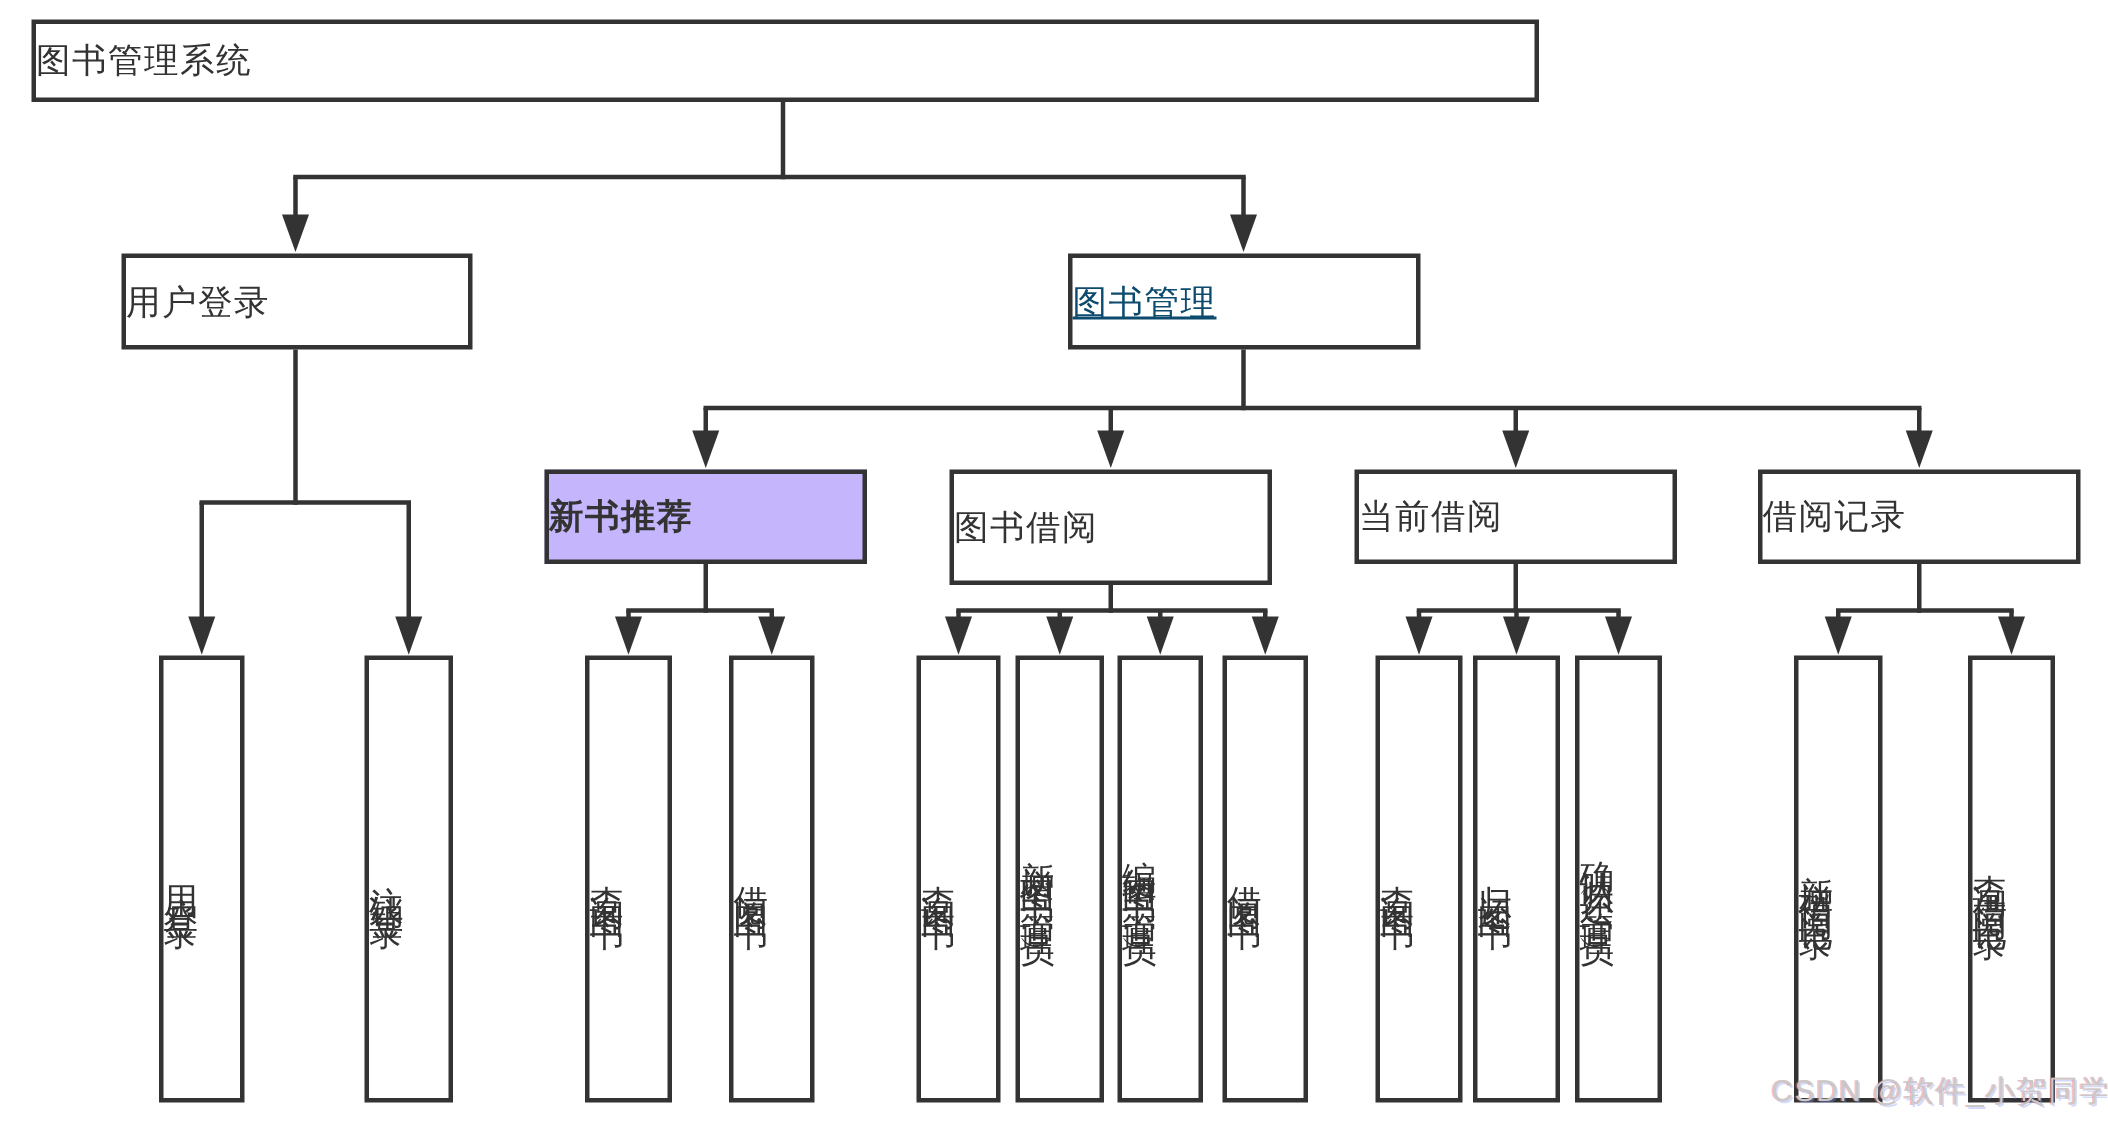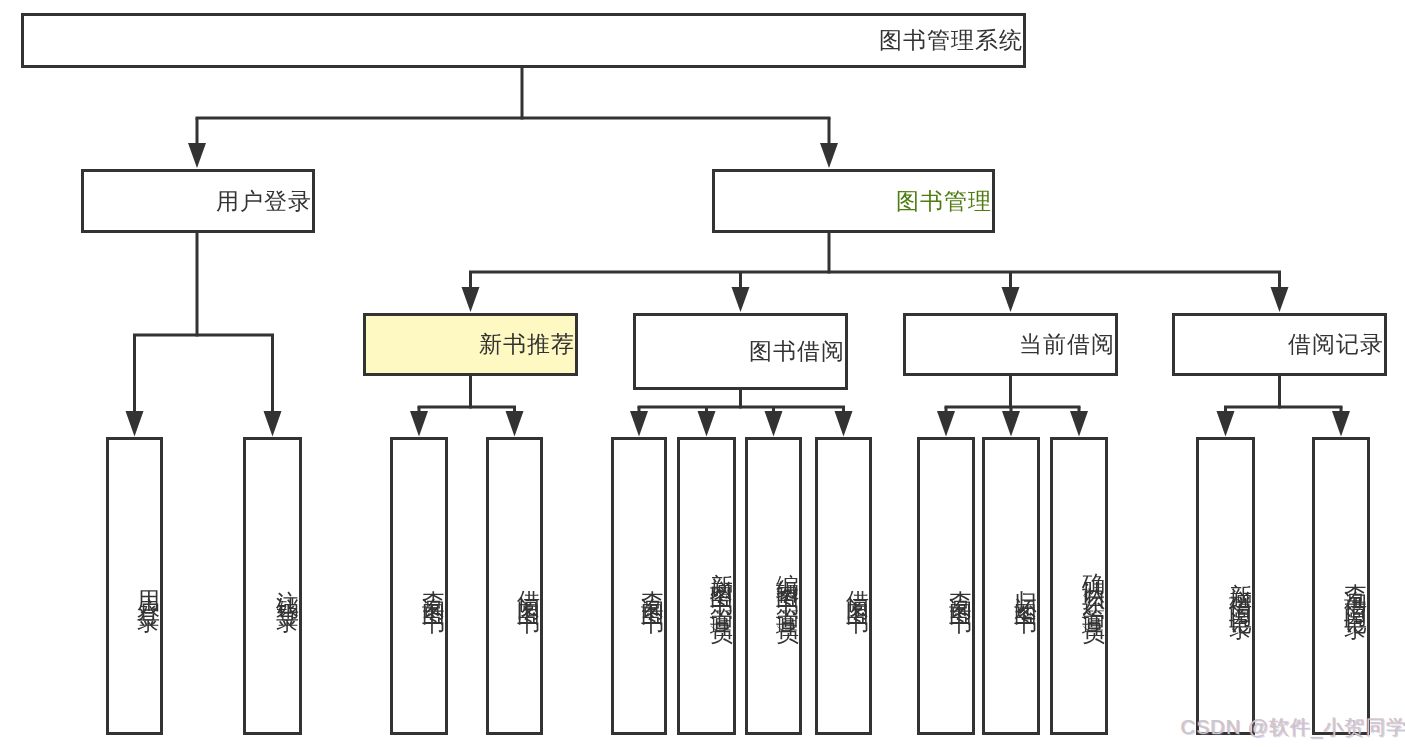--- a/index.html
+++ b/index.html
@@ -19,21 +19,21 @@
   }
   svg.connectors line { stroke: #333333; stroke-width: 3; }
   svg.connectors polygon { fill: #333333; }
   .node {
     position: absolute;
     box-sizing: border-box;
     background: #ffffff;
     border: 3px solid #a3a3a3;
     display: flex;
     align-items: center;
-    justify-content: flex-end;
+    justify-content: flex-start;
     z-index: 2;
     color: #333333;
   }
   .node.h span {
     font-size: 23px;
     letter-spacing: 1px;
     white-space: nowrap;
   }
   .node.v span {
     writing-mode: vertical-rl;
@@ -121,25 +121,25 @@
     <polygon points="1332,411 1350,411 1341,436.5" fill="#333333"></polygon>
   </svg>
 
   <div class="node h" style="left: 21px; top: 13px; width: 1005px; height: 55px; border-color: rgb(51, 51, 51); background: rgb(255, 255, 255); color: rgb(51, 51, 51);">
     <span>图书管理系统</span>
   </div>
 
   <div class="node h" style="left: 81px; top: 169px; width: 234px; height: 64px; border-color: rgb(51, 51, 51); background: rgb(255, 255, 255); color: rgb(51, 51, 51);">
     <span>用户登录</span>
   </div>
-  <div class="node h" style="left: 712px; top: 169px; width: 283px; height: 64px; border-color: rgb(51, 51, 51); background: rgb(255, 255, 255); color: #4d7c0f;">
+  <div class="node h" style="left: 712px; top: 169px; width: 235px; height: 64px; border-color: rgb(51, 51, 51); background: rgb(255, 255, 255); color: #0c4a6e; text-decoration: underline;">
     <span>图书管理</span>
   </div>
 
-  <div class="node h" style="left: 363px; top: 313px; width: 215px; height: 63px; border-color: rgb(51, 51, 51); background: #fef9c3; color: rgb(51, 51, 51);">
+  <div class="node h" style="left: 363px; top: 313px; width: 215px; height: 63px; border-color: rgb(51, 51, 51); background: #c4b5fd; color: rgb(51, 51, 51); font-weight: bold;">
     <span>新书推荐</span>
   </div>
   <div class="node h" style="left: 633px; top: 313px; width: 215px; height: 77px; border-color: rgb(51, 51, 51); background: rgb(255, 255, 255); color: rgb(51, 51, 51);">
     <span>图书借阅</span>
   </div>
   <div class="node h" style="left: 1172px; top: 313px; width: 215px; height: 63px; border-color: rgb(51, 51, 51); background: rgb(255, 255, 255); color: rgb(51, 51, 51);">
     <span>借阅记录</span>
   </div>
   <div class="node h" style="left: 903px; top: 313px; width: 215px; height: 63px; border-color: rgb(51, 51, 51); background: rgb(255, 255, 255); color: rgb(51, 51, 51);">
     <span>当前借阅</span>

